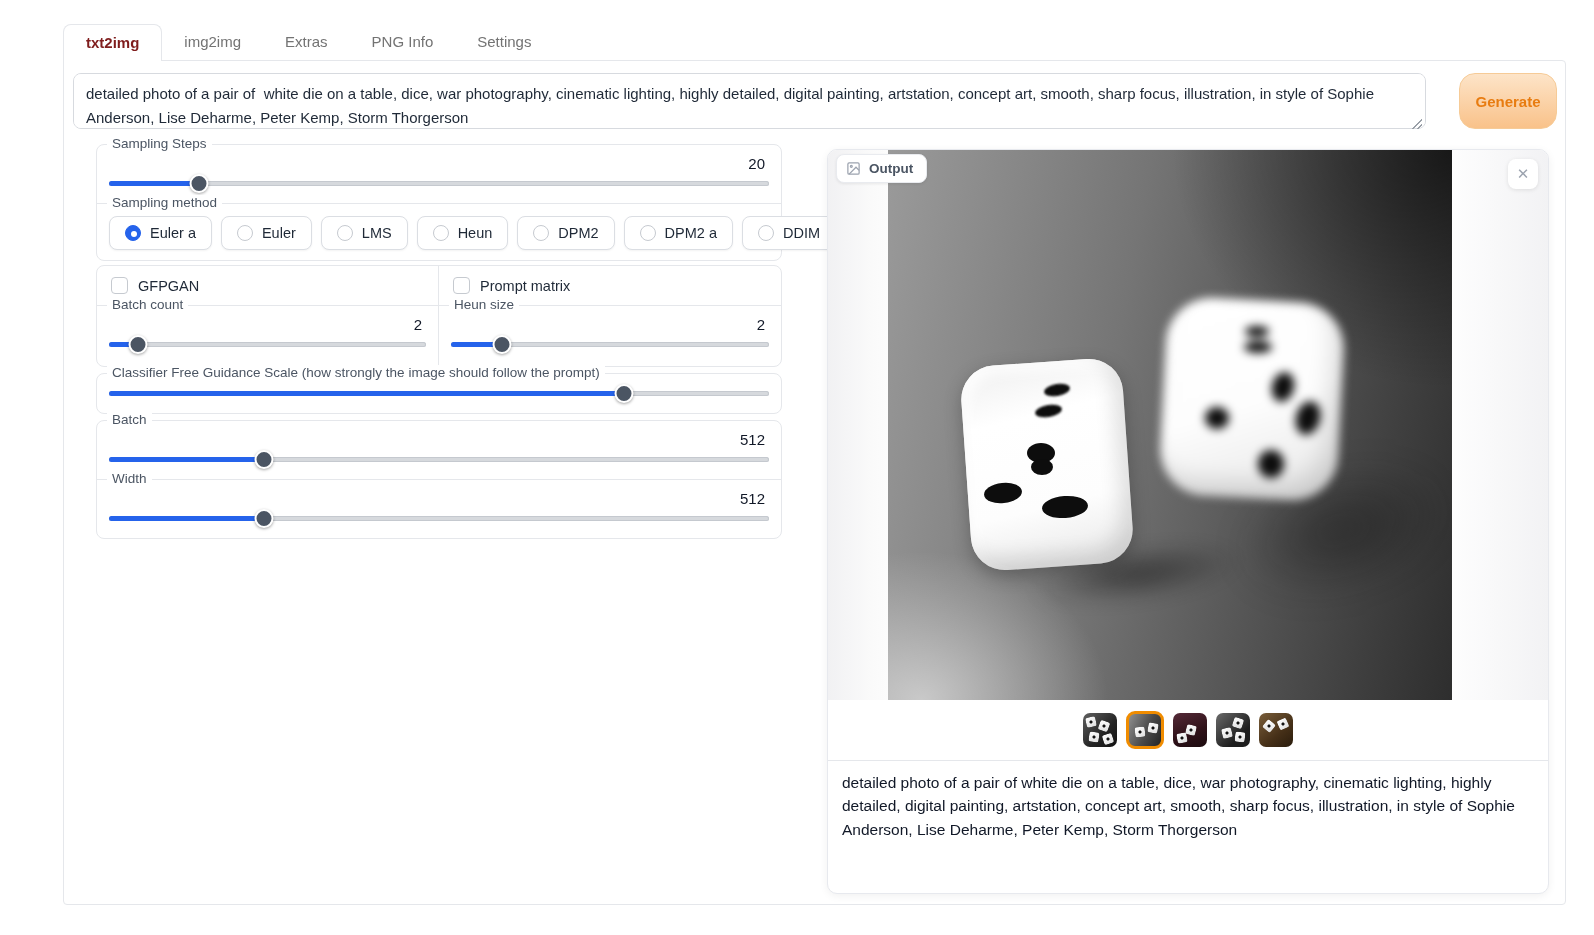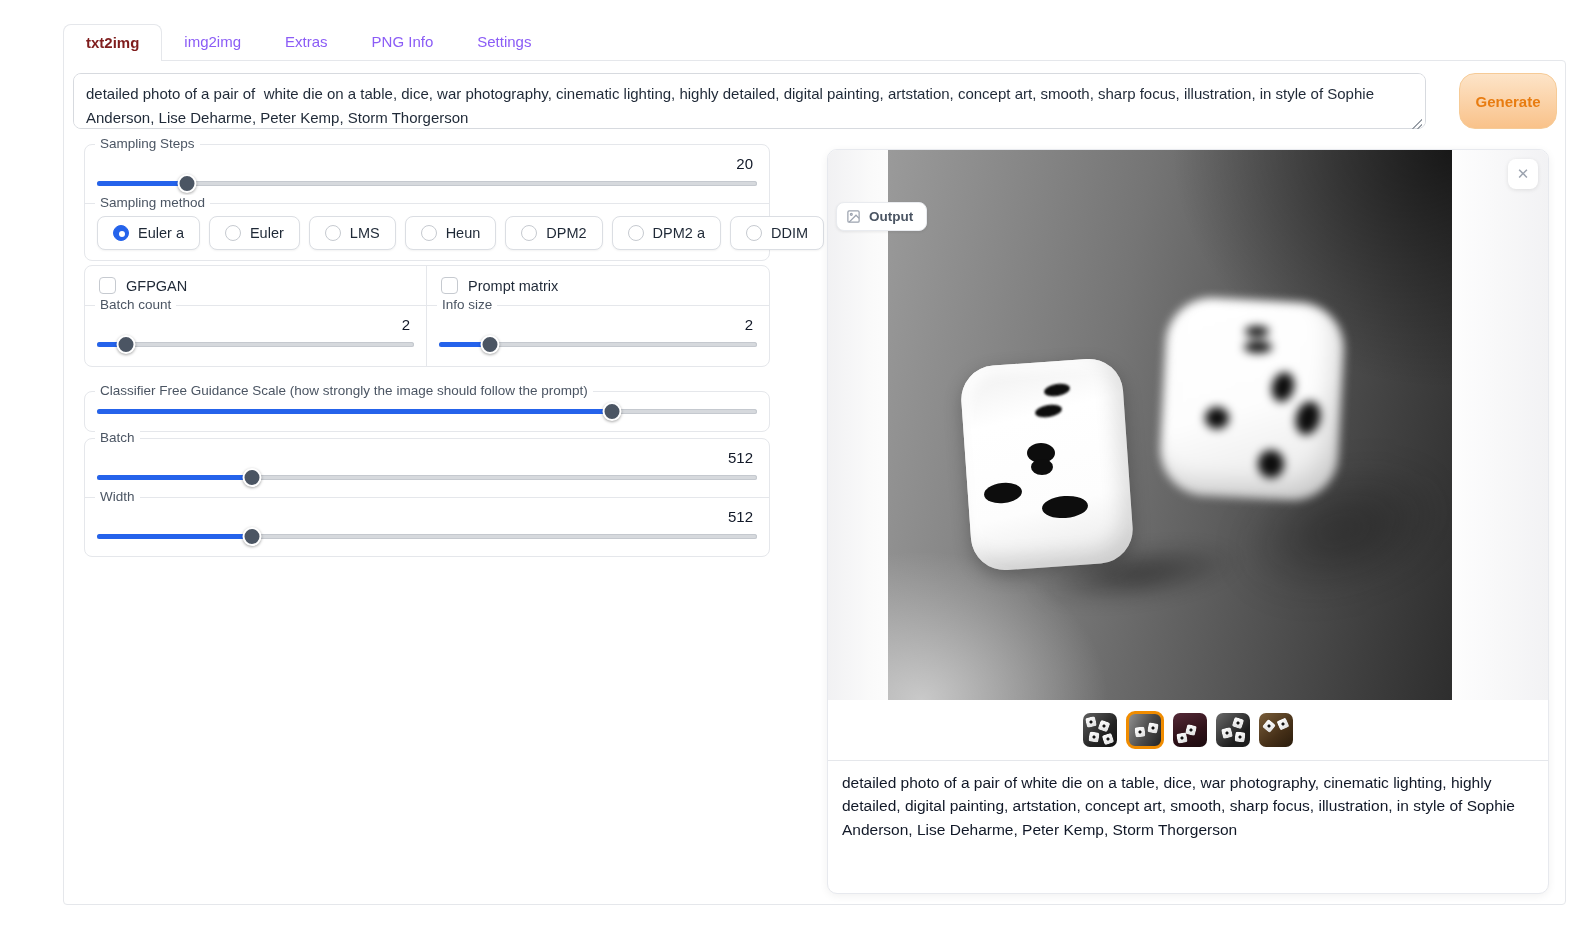--- a/index.html
+++ b/index.html
@@ -2,21 +2,21 @@
 <html><head>
 <meta charset="utf-8">
 <style>
   * { box-sizing: border-box; margin: 0; padding: 0; }
   html,body { background:#fff; }
   .page { position:relative; width:1594px; height:935px; background:#fff;
           font-family:"Liberation Sans", sans-serif; color:#111827; overflow:hidden; }
 
   
   .tabs { position:absolute; left:63px; top:24px; display:flex; z-index:3; height:37px; }
-  .tab { padding:9px 22px; font-size:15px; color:#8b5cf6; cursor:pointer; white-space:nowrap; }
+  .tab { padding:9px 22px; font-size:15px; color:#737373; cursor:pointer; white-space:nowrap; }
   .tab.active { background:#fff; border:1px solid #e5e7eb; border-bottom:none;
                 border-radius:8px 8px 0 0; color:#7f1d1d; font-weight:700; }
 
   
   .container { position:absolute; left:63px; top:60px; width:1503px; height:845px;
                border:1px solid #e5e7eb; border-radius:0 4px 4px 4px; background:#fff; }
 
   
   .prompt-row { position:absolute; left:9px; top:12px; right:8px; display:flex; gap:33px; }
   .prompt-wrap { position:relative; flex:1; }
@@ -24,21 +24,21 @@
             padding:8px 16px 8px 12px; font:15px/1.6 "Liberation Sans", sans-serif; color:#1f2937;
             resize:none; outline:none; background:#fff; }
   .rz { position:absolute; right:4px; bottom:4px; width:11px; height:11px; cursor:nwse-resize;
         clip-path:polygon(100% 0,100% 100%,0 100%);
         background:repeating-linear-gradient(135deg,#9aa0a8 0 1.2px,transparent 1.2px 4px); }
   .generate { flex:0 0 98px; height:56px; border:1px solid #f6cb97; border-radius:16px;
               background:linear-gradient(180deg,#fde4c8,#f9c28a); color:#e87c10;
               font-family:"Liberation Sans",sans-serif; font-weight:700; font-size:15px; cursor:pointer; }
 
   
-  .left-col { position:absolute; left:20px; top:83px; width:686px; }
+  .left-col { position:absolute; left:32px; top:83px; width:686px; }
   .panel { position:relative; border:1px solid #e5e7eb; border-radius:8px; background:#fff; }
   .panel + .panel { margin-top:4px; }
   .section { position:relative; padding:8px 12px 10px; }
   .section + .section { border-top:1px solid #e5e7eb; }
   .plabel { position:absolute; top:-9px; left:10px; background:#fff; padding:0 5px;
             font-size:13.5px; color:#4b5563; white-space:nowrap; }
   .slider-value { text-align:right; font-size:15px; color:#111827; padding-right:4px; margin-top:2px; }
   .slider { position:relative; height:20px; display:flex; align-items:center; margin-top:1px; cursor:pointer; }
   .track { width:100%; height:5px; border-radius:3px; background:#d6d9dd; box-shadow:inset 0 0 0 1px #c5c9cf; }
   .fill  { position:absolute; left:0; width:var(--p); height:5px; border-radius:3px; background:#2563eb; }
@@ -101,21 +101,21 @@
   .dot { position:absolute; background:#0d0d0d; border-radius:50%; }
   .blur1 { filter:blur(1.2px); }
   .blurwrap { position:absolute; inset:0; filter:blur(5px); }
   .die2 { position:absolute; left:275px; top:150px; width:178px; height:198px; border-radius:46px;
           transform:rotate(3deg);
           background:linear-gradient(160deg,#ffffff 0%,#fdfdfd 52%,#e4e4e4 100%);
           box-shadow:inset -12px -14px 22px rgba(0,0,0,.13); }
 
   .output-chip { position:absolute; left:8px; top:4px; display:flex; gap:8px; align-items:center;
                  background:#fff; border:1px solid #e9ebef; border-radius:8px; padding:6px 13px 6px 9px;
-                 font-size:13.5px; font-weight:700; color:#4b5563; box-shadow:0 1px 3px rgba(0,0,0,.08);margin-top:48px; }
+                 font-size:13.5px; font-weight:700; color:#4b5563; box-shadow:0 1px 3px rgba(0,0,0,.08); }
   .close-btn { position:absolute; right:10px; top:9px; width:30px; height:30px; border:none; border-radius:8px;
                background:#fff; color:#9ca3af; font-size:15px; display:flex; align-items:center;
                justify-content:center; box-shadow:0 1px 4px rgba(0,0,0,.1); cursor:pointer; }
 
   .thumbs { height:60px; display:flex; align-items:center; justify-content:center; gap:9px; }
   .thumb { width:34px; height:34px; border-radius:7px; position:relative; overflow:hidden; cursor:pointer; flex:0 0 auto; }
   .thumb.sel { width:38px; height:38px; border:3px solid #f08c00; border-radius:9px; }
   .md { position:absolute; background:radial-gradient(circle at 50% 50%, #111 1.3px, transparent 1.8px),
         linear-gradient(150deg,#fff,#ddd); border-radius:2.5px; width:10px; height:10px; }
 
@@ -209,31 +209,31 @@
         <div class="cell sl-cell c1">
           <span class="plabel">Batch count</span>
           <div class="slider-value">2</div>
           <div class="slider" style="--p:9%">
             <div class="track"></div>
             <div class="fill"></div>
             <div class="knob"></div>
           </div>
         </div>
         <div class="cell sl-cell">
-          <span class="plabel">Info size</span>
+          <span class="plabel">Heun size</span>
           <div class="slider-value">2</div>
           <div class="slider" style="--p:16%">
             <div class="track"></div>
             <div class="fill"></div>
             <div class="knob"></div>
           </div>
         </div>
       </div>
 
-      <div class="panel" style="margin-top:24px">
+      <div class="panel" style="margin-top:6px">
         <div class="section">
           <span class="plabel">Classifier Free Guidance Scale (how strongly the image should follow the prompt)</span>
           <div class="slider" style="--p:78%">
             <div class="track"></div>
             <div class="fill"></div>
             <div class="knob"></div>
           </div>
         </div>
       </div>
 

